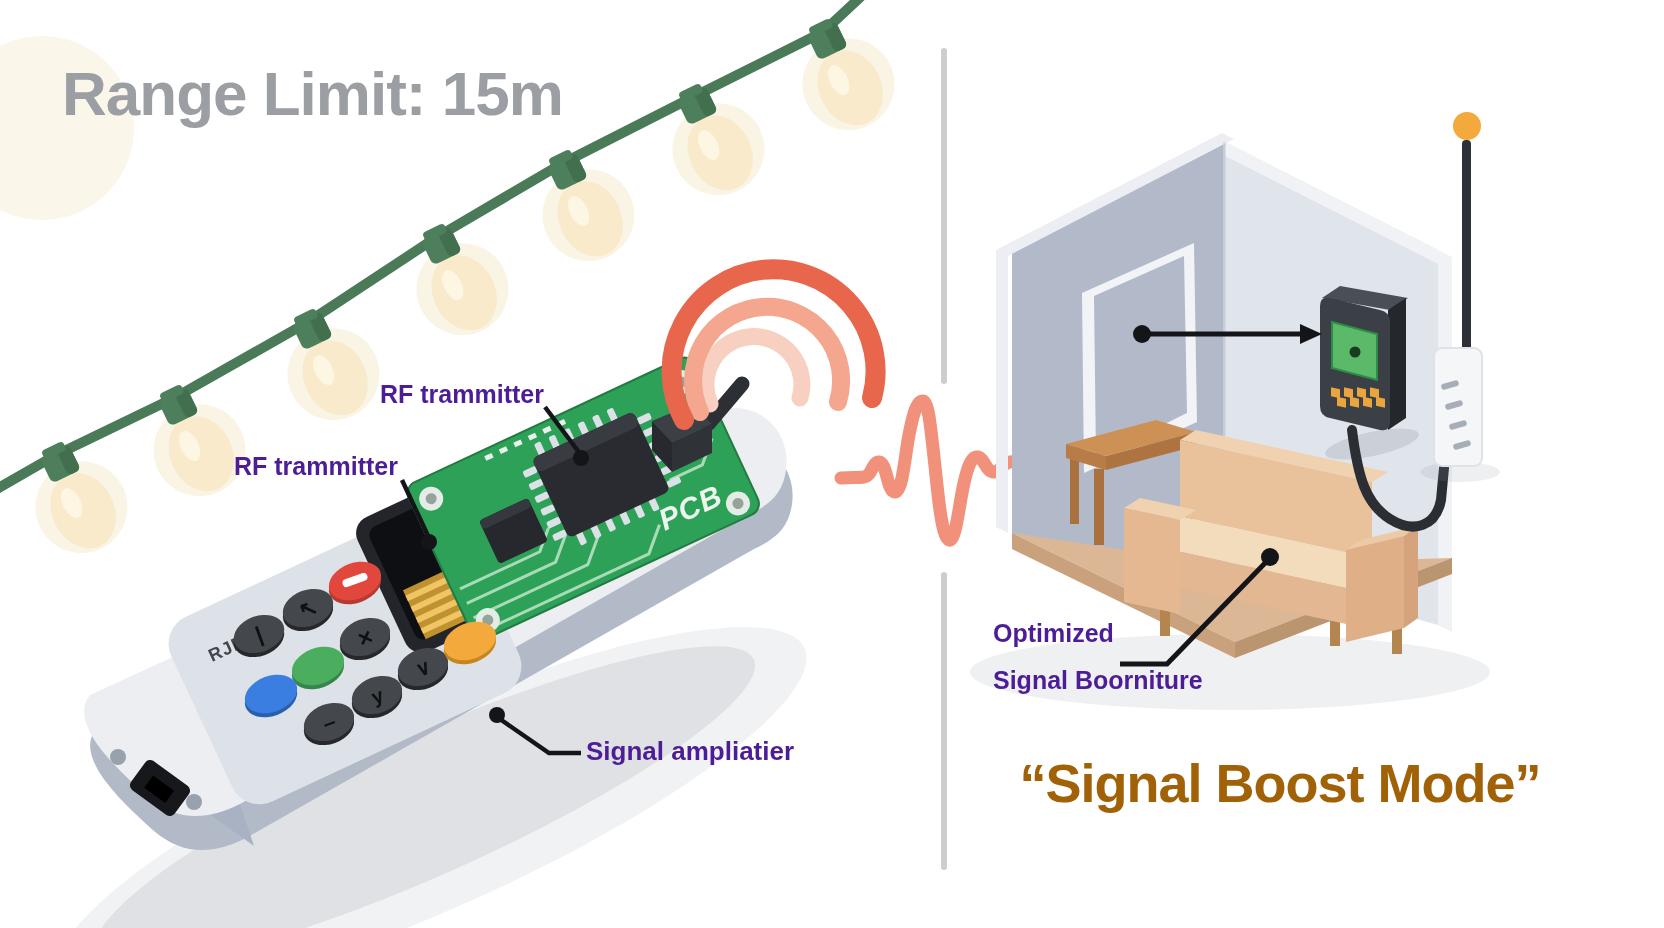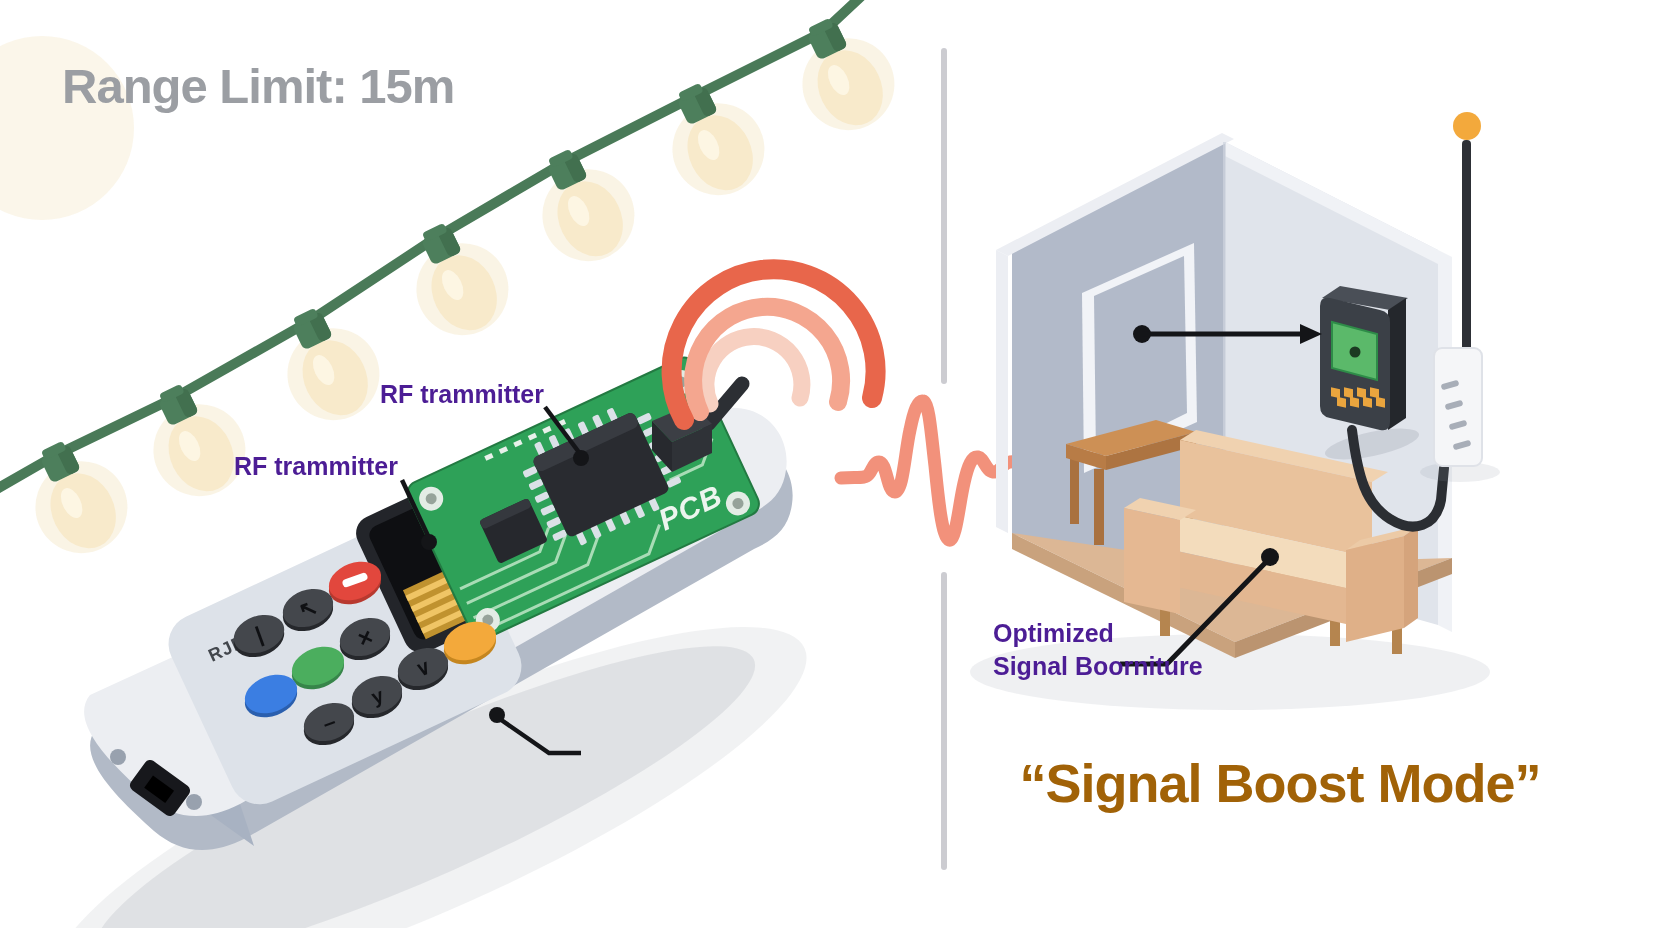--- a/index.html
+++ b/index.html
@@ -1,25 +1,25 @@
 <!DOCTYPE html>
 <html><head>
 <meta charset="utf-8">
 <style>
   html,body{margin:0;padding:0;background:#fff;}
   .scene{position:relative;width:1664px;height:928px;overflow:hidden;background:#ffffff;
          font-family:"Liberation Sans",sans-serif;}
   .scene svg{position:absolute;left:0;top:0;}
   .txt{position:absolute;color:#4c1d95;font-weight:bold;white-space:nowrap;}
-  .heading{left:62px;top:58px;font-size:49px;color:#9b9ea3;letter-spacing:-1px;}
+  .heading{left:62px;top:58px;font-size:62px;color:#9b9ea3;letter-spacing:-1px;}
   .rf1{left:380px;top:380px;font-size:25px;}
   .rf2{left:234px;top:452px;font-size:25px;}
   .amp{left:586px;top:736px;font-size:26px;}
   .opt1{left:993px;top:619px;font-size:25px;}
-  .opt2{left:993px;top:652px;font-size:25px;}
+  .opt2{left:993px;top:666px;font-size:25px;}
   .caption{left:990px;top:752px;width:580px;text-align:center;font-size:54px;
            color:#a16207;letter-spacing:-1px;}
   svg text{font-family:"Liberation Sans",sans-serif;}
 </style>
 </head>
 <body>
 
 <div class="scene">
 
 <svg width="1664" height="928" viewBox="0 0 1664 928">
@@ -313,17 +313,18 @@
     <g stroke="#141518" fill="#141518">
       <polyline points="1120,664 1167,664 1270,558" fill="none" stroke-width="5"></polyline>
       <circle cx="1270" cy="557" r="9" stroke="none"></circle>
     </g>
   </g>
 </svg>
 
 <div class="txt heading">Range Limit: 15m</div>
 <div class="txt rf1">RF trammitter</div>
 <div class="txt rf2">RF trammitter</div>
+<div class="txt amp">Signal ampliatier</div>
 <div class="txt opt1">Optimized</div>
 <div class="txt opt2">Signal Boorniture</div>
 <div class="txt caption">“Signal Boost Mode”</div>
 
 </div>
 
 </body></html>

